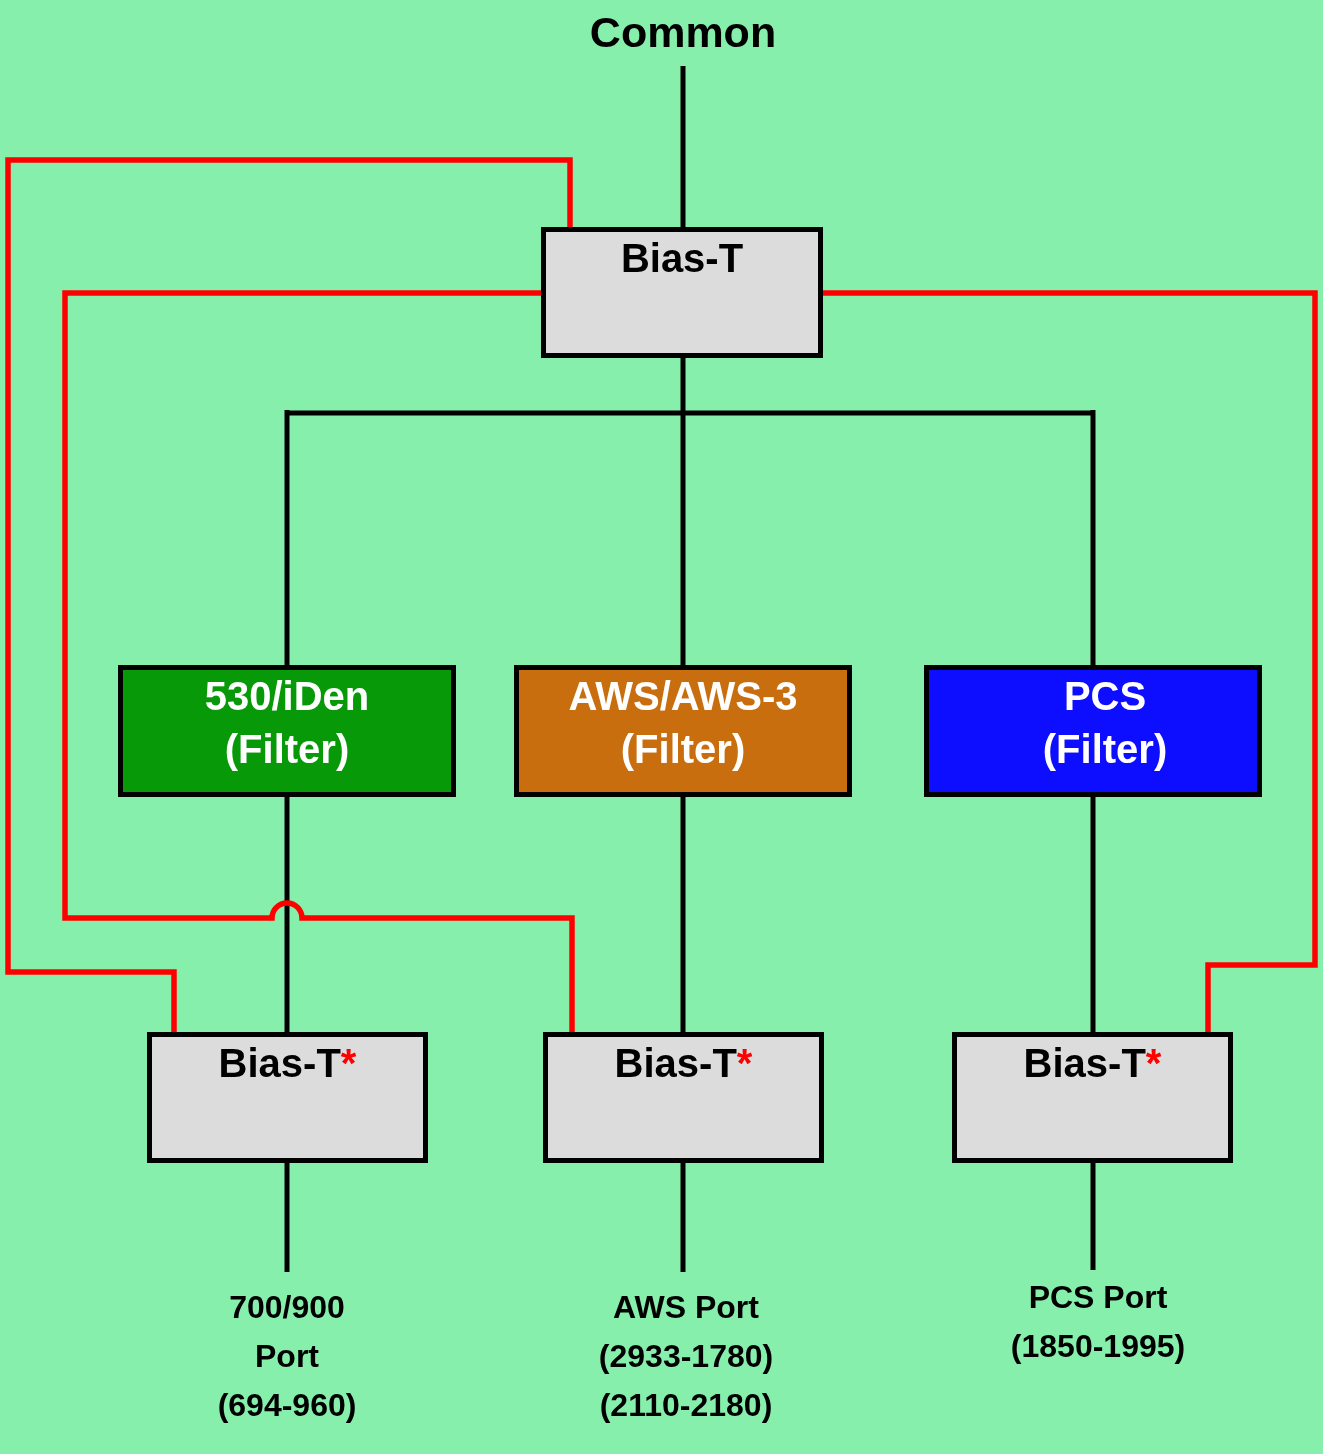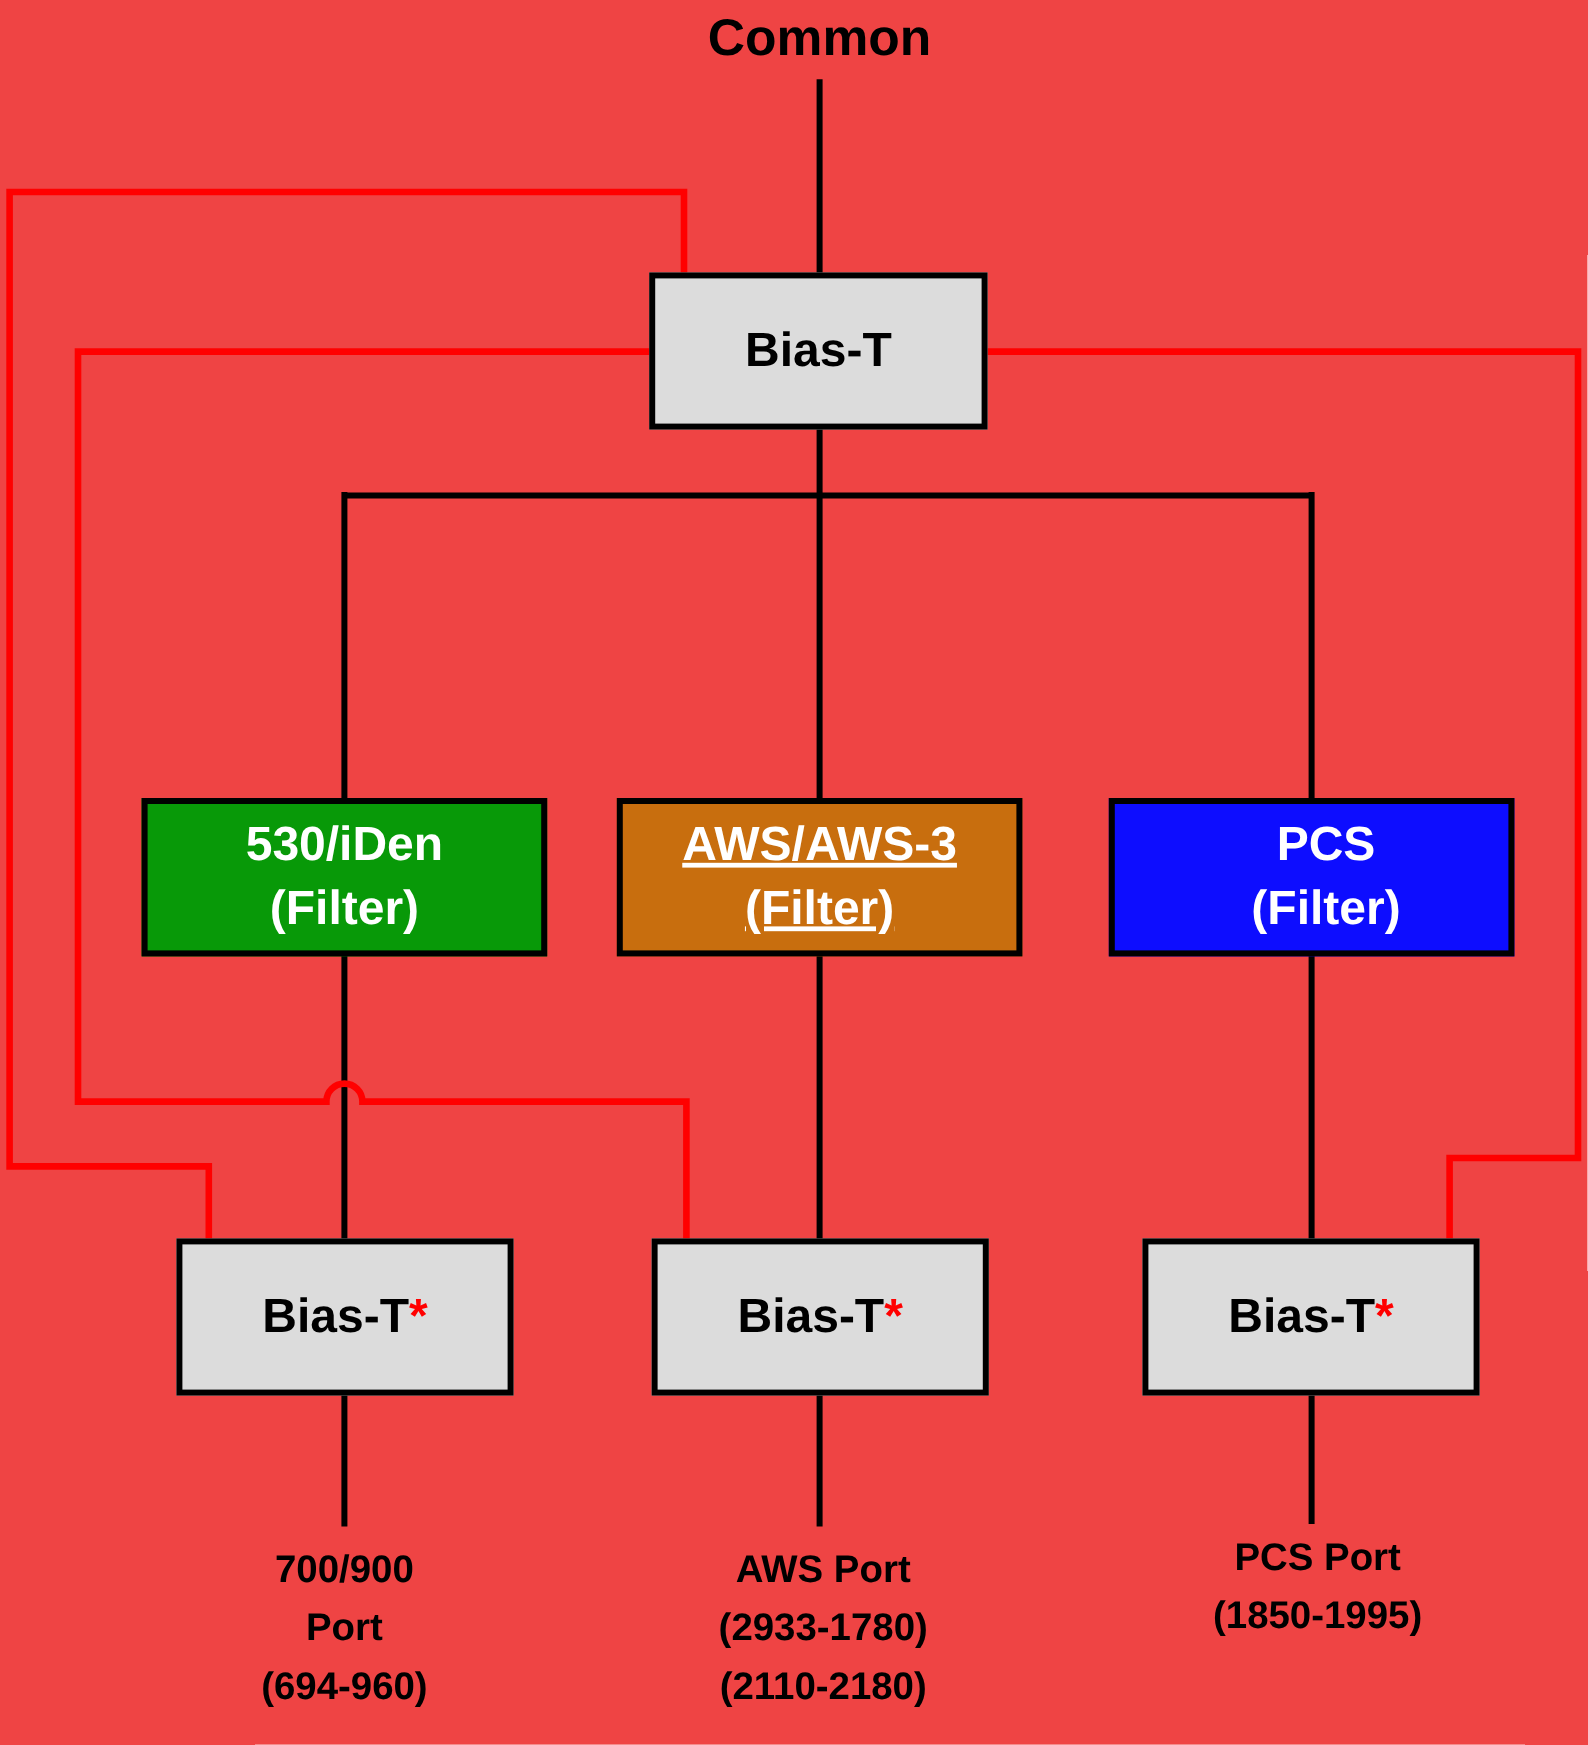--- a/index.html
+++ b/index.html
@@ -1,36 +1,35 @@
 <!DOCTYPE html>
 <html><head>
 <meta charset="utf-8">
 <style>
   html, body { margin: 0; padding: 0; background: #ffffff; }
   .canvas {
     position: relative;
     width: 1323px;
     height: 1454px;
-    background: #ef4444;
+    background: #86efac;
     font-family: "Liberation Sans", sans-serif;
     overflow: hidden;
   }
   svg.wires { position: absolute; left: 0; top: 0; }
   svg.wires path { fill: none; stroke-width: 5px; }
   g.blackwires path { stroke: #000000; }
   g.redwires path { stroke: #FF0000; stroke-width: 5.5px; }
 
   .box {
     position: absolute;
     box-sizing: border-box;
     border: 5px solid #000000;
     display: flex;
     flex-direction: column;
     align-items: center;
-    justify-content: center;
     font-weight: bold;
     font-size: 40px;
     line-height: 1.32;
     text-align: center;
   }
   .biasT { background: #DCDCDC; color: #000000; }
   .filter { color: #ffffff; }
   .ast { color: #FF0000; }
 
   .common-label {
@@ -92,21 +91,21 @@
   <div class="common-label">Common</div>
 
   <div class="box biasT bias-main" style="background: rgb(220, 220, 220);">
     <span>Bias-T</span>
   </div>
 
   <div class="box filter flt-0" style="background: rgb(8, 153, 8);">
     <div>530/iDen</div>
     <div>(Filter)</div>
   </div>
-  <div class="box filter flt-1" style="background: rgb(200, 110, 14); text-decoration: underline;">
+  <div class="box filter flt-1" style="background: rgb(200, 110, 14);">
     <div>AWS/AWS-3</div>
     <div>(Filter)</div>
   </div>
   <div class="box filter flt-2" style="background: rgb(13, 13, 255);">
     <div>PCS</div>
     <div>(Filter)</div>
   </div>
 
   <div class="box biasT bias-0" style="background: rgb(220, 220, 220);">
     <span><span>Bias-T</span><span class="ast" style="color: rgb(255, 0, 0);">*</span></span>

